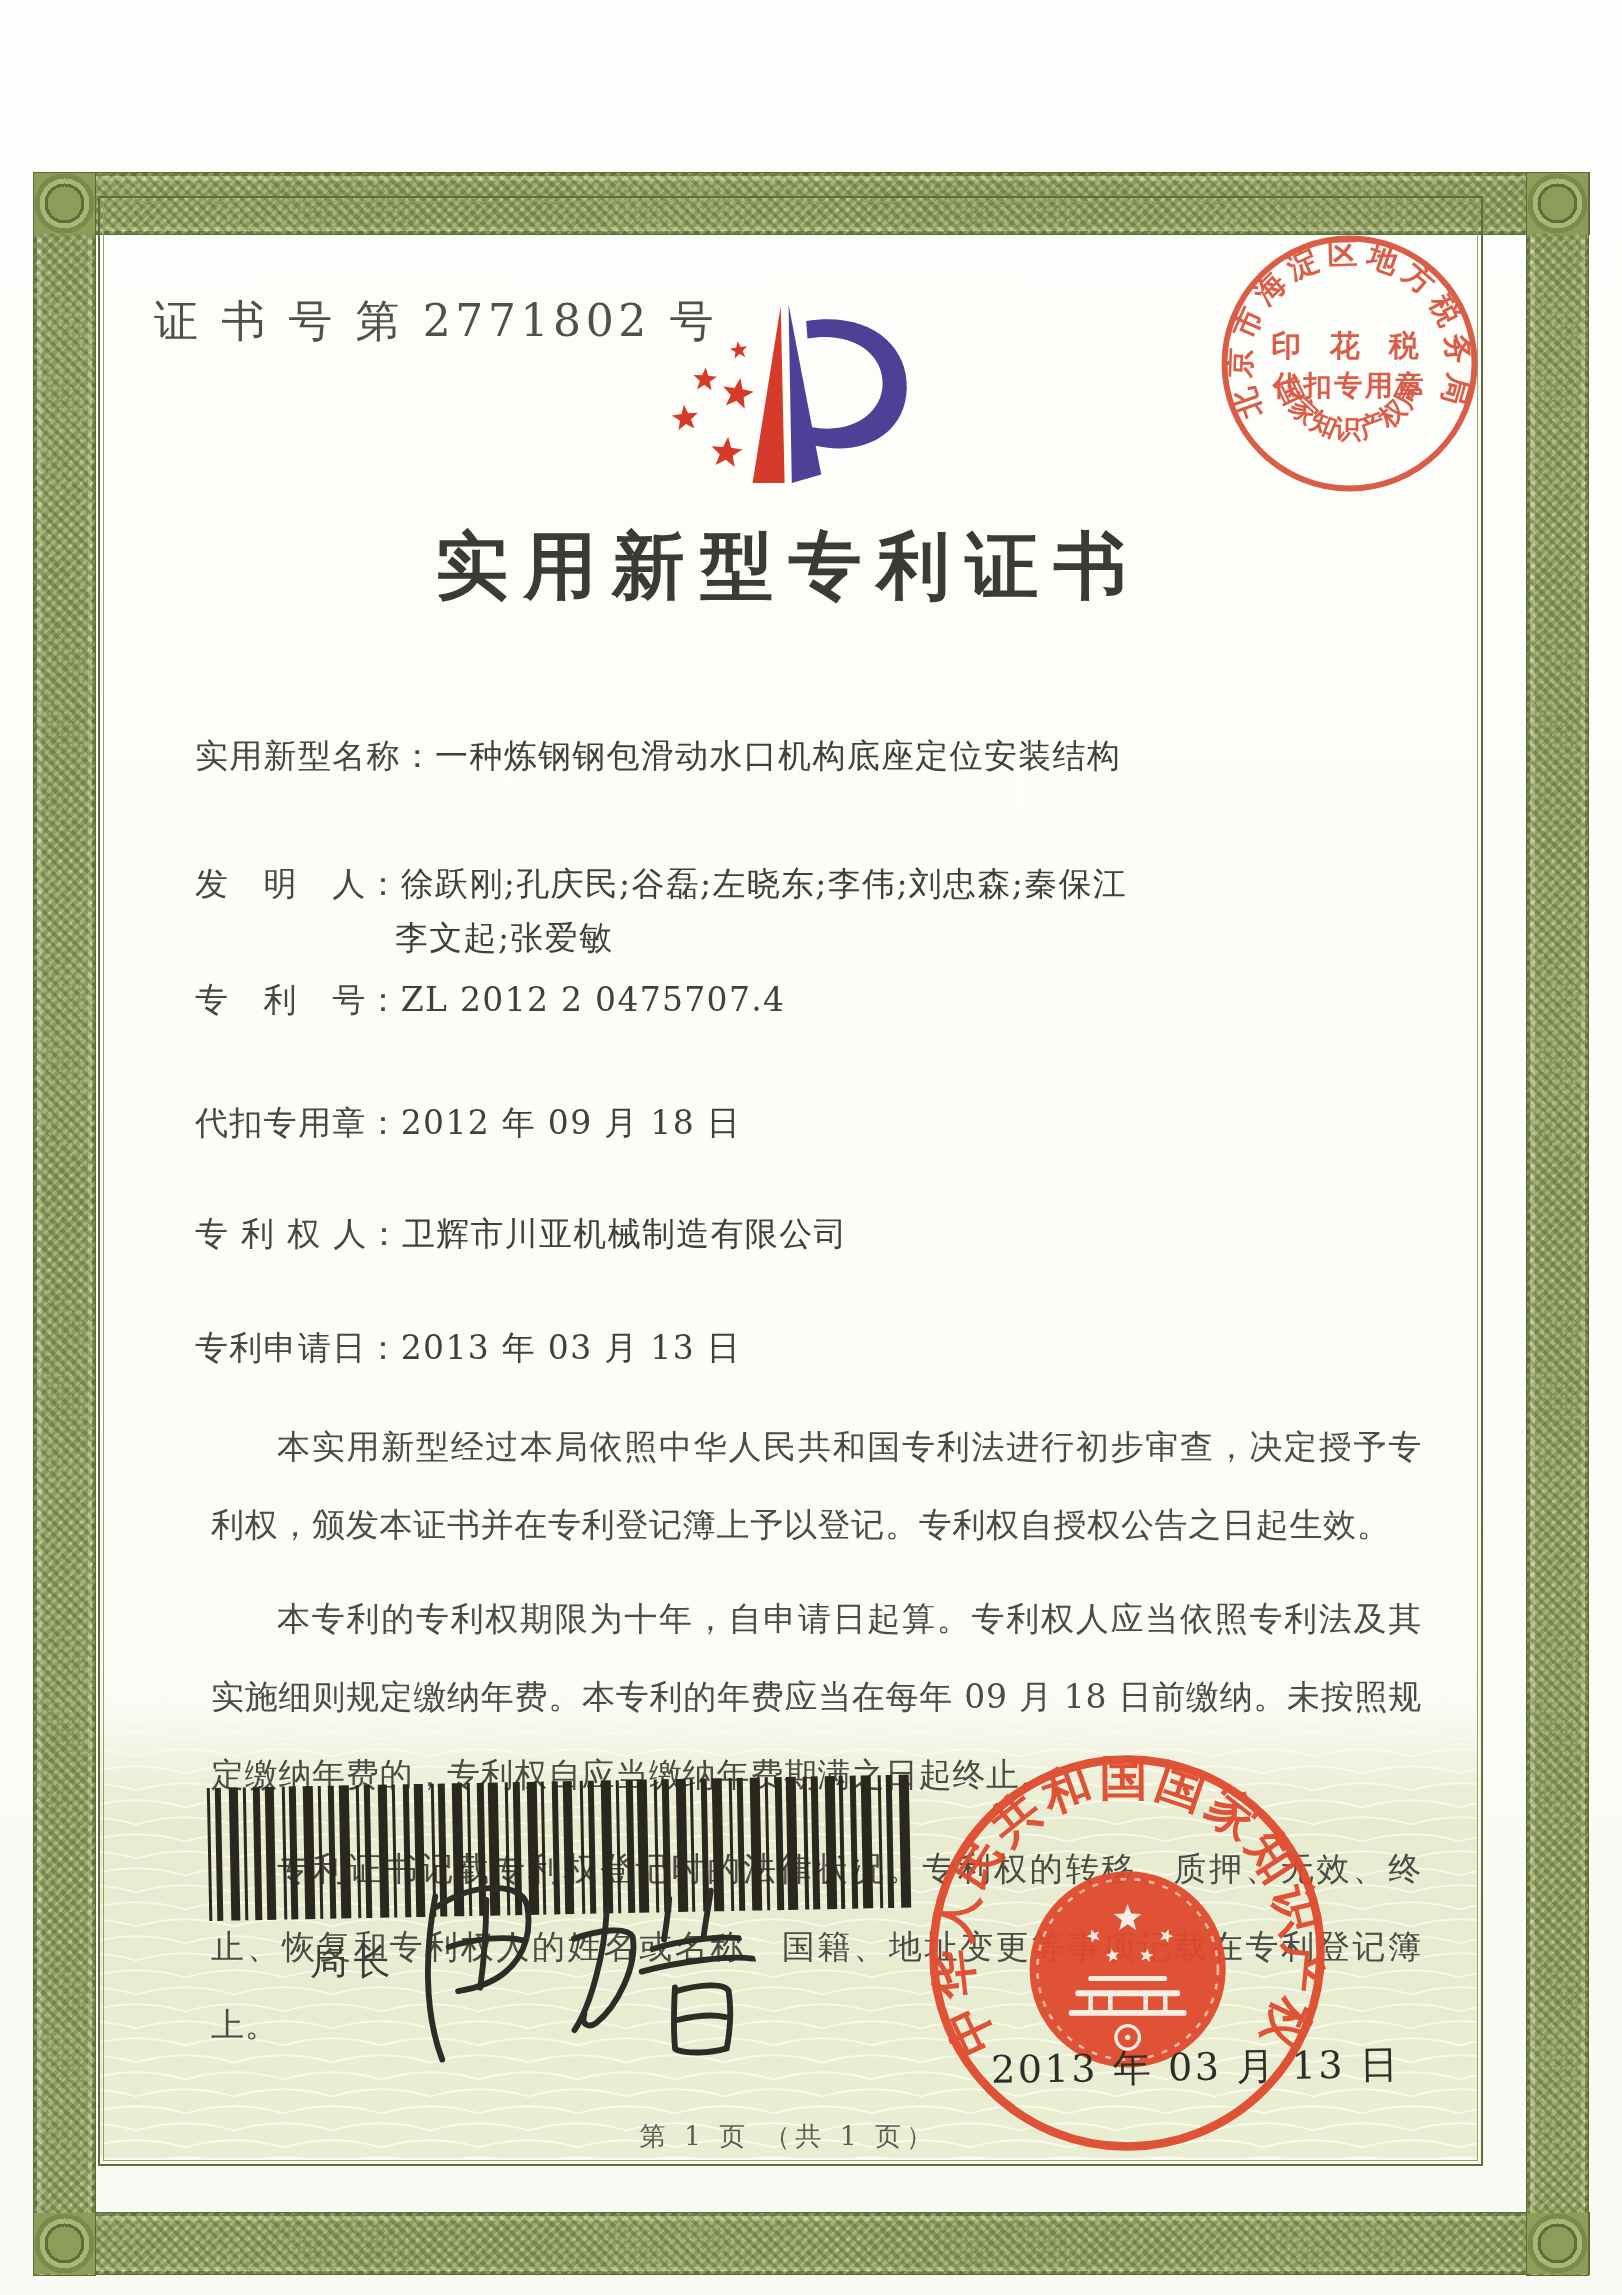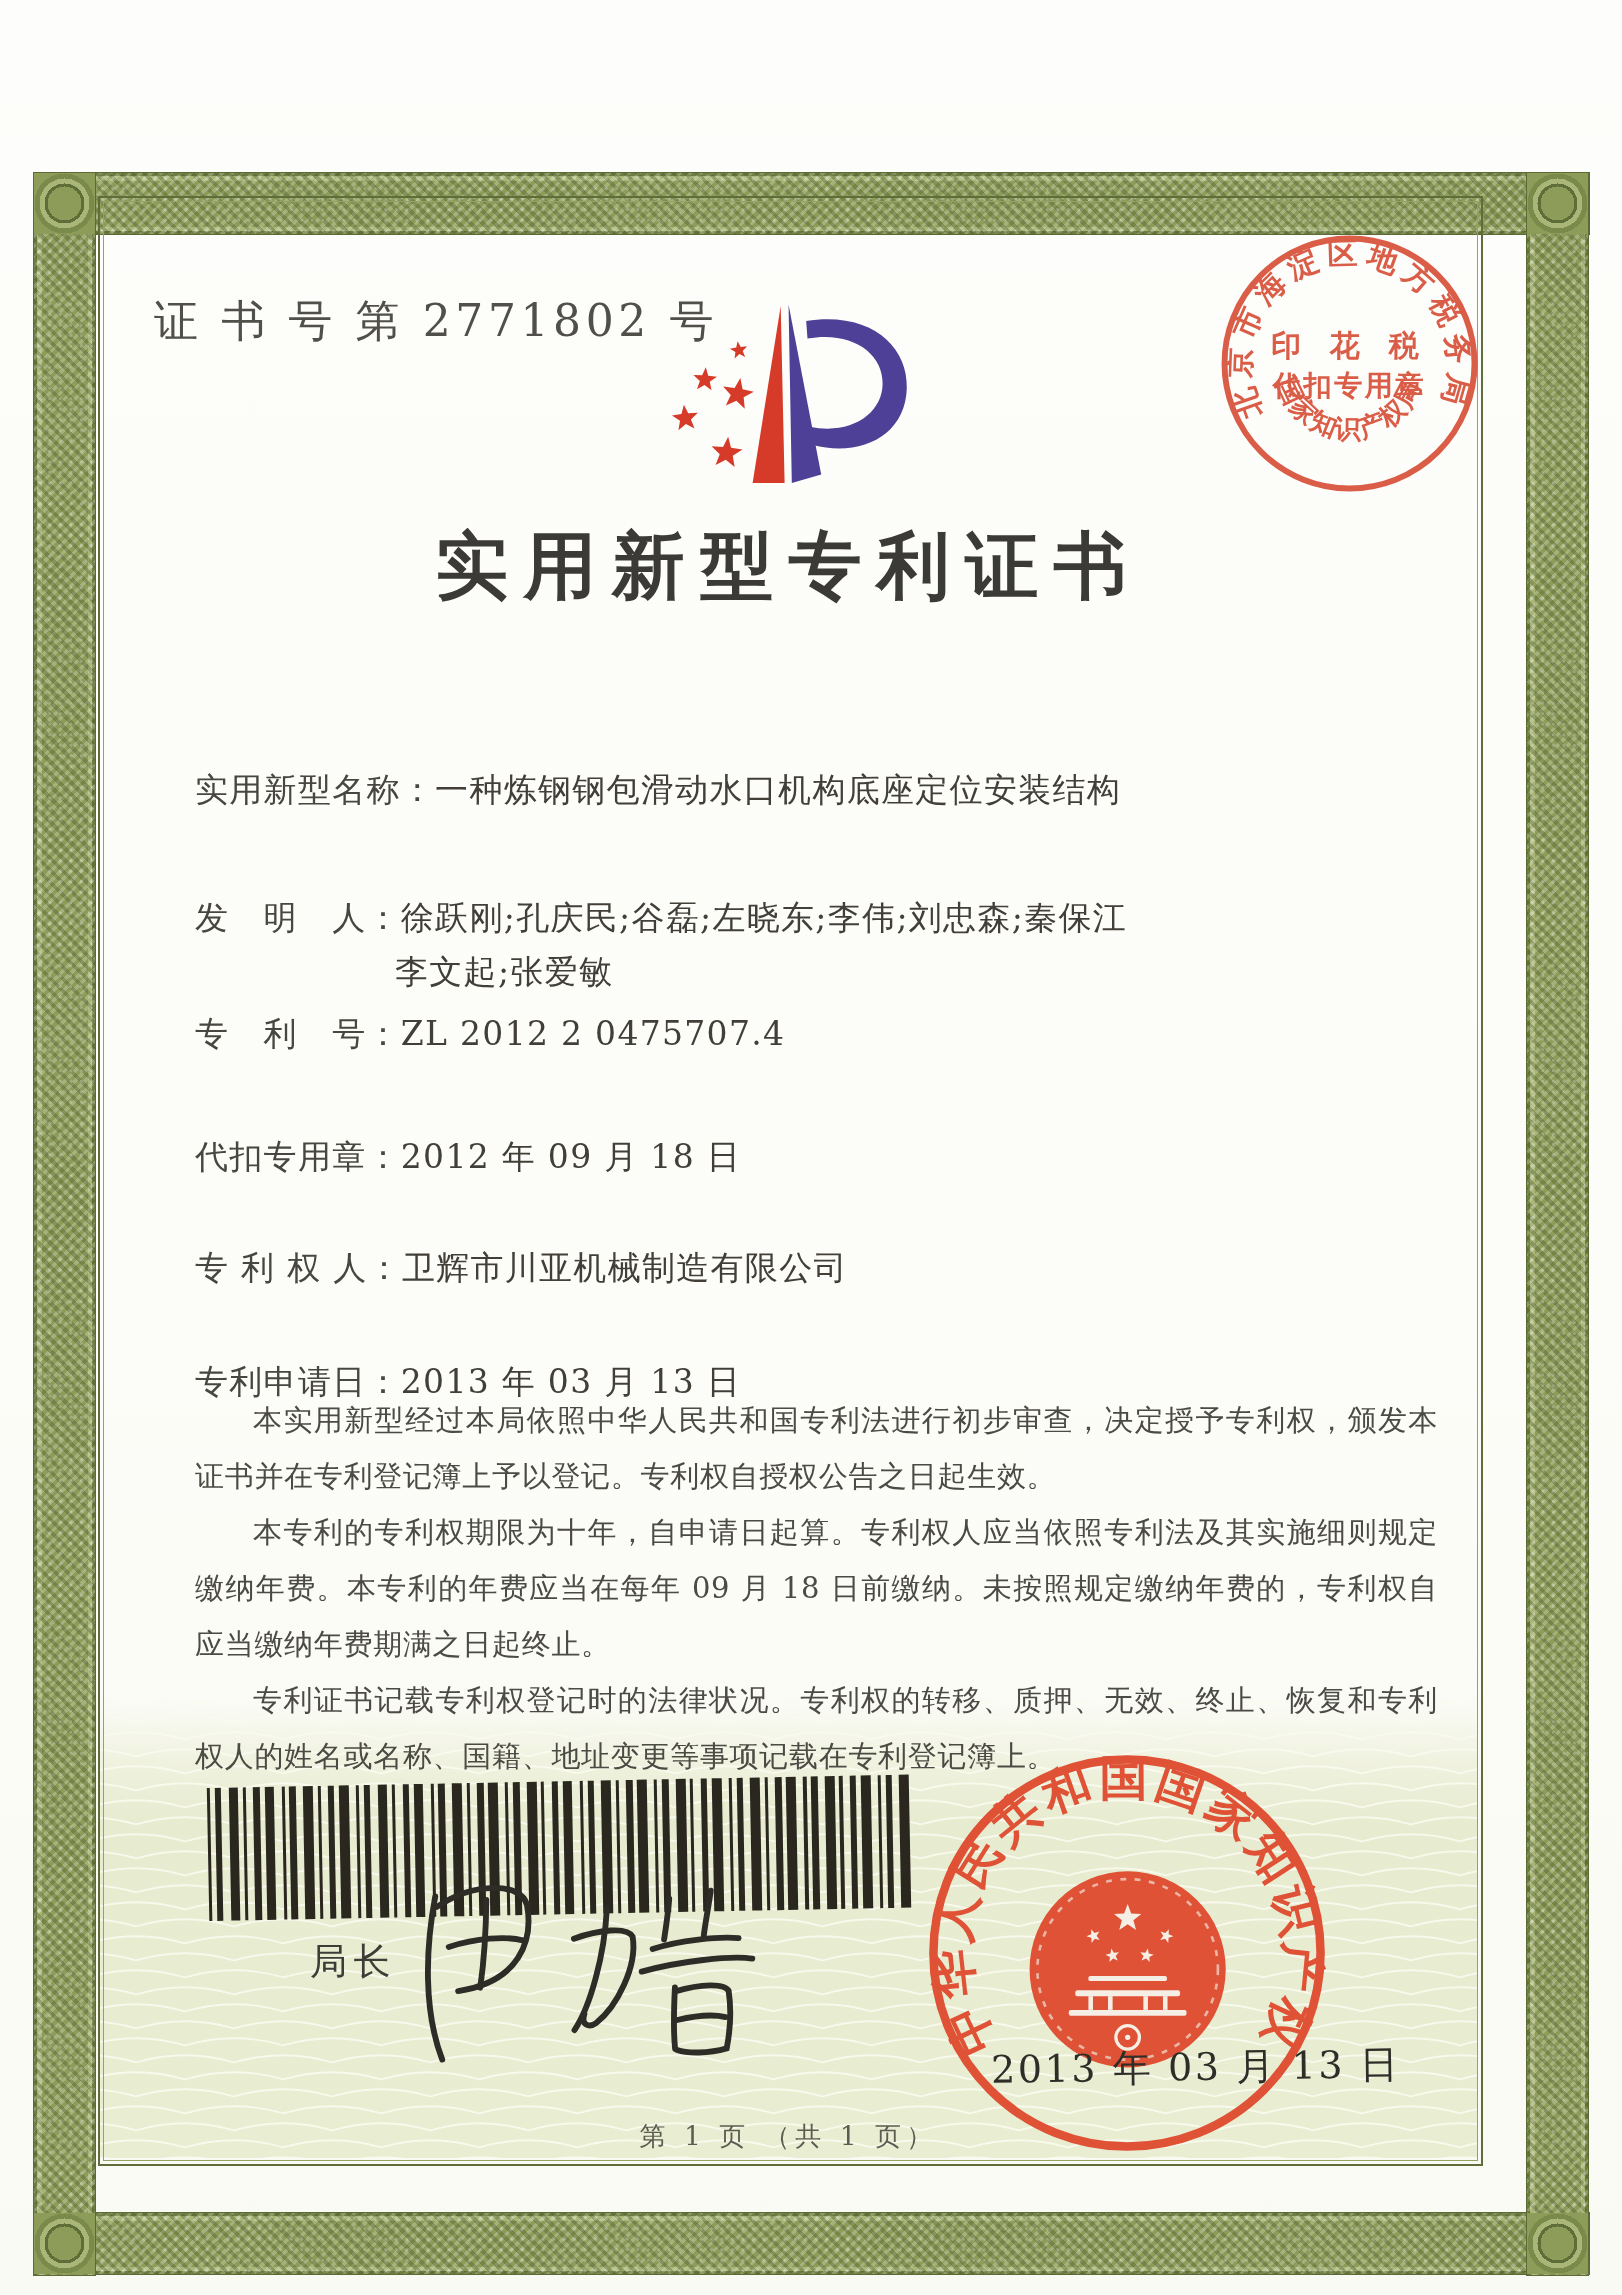--- a/index.html
+++ b/index.html
@@ -27,24 +27,24 @@
   .inner-frame{position:absolute;left:98px;top:196px;width:1381px;height:1966px;border:2px solid #5f6e38;z-index:2;}
   .inner-frame:after{content:"";position:absolute;inset:3.3px;border:1.3px solid #95a263;}
   
   .green-zone{position:absolute;left:100px;top:1700px;width:1377px;height:458px;z-index:1;
     background:linear-gradient(180deg, rgba(232,236,208,0) 0, rgba(232,236,208,.75) 78px, #e7ebcf 124px, #e9edd2 100%);}
   .green-zone svg{position:absolute;left:0;top:0;}
   
   .cert-no{position:absolute;left:154px;top:292px;font-size:44px;letter-spacing:4.6px;color:#504f49;z-index:3;white-space:nowrap;}
   .logo{position:absolute;left:644px;top:285px;z-index:3;}
   .title{position:absolute;left:98px;top:518px;width:1381px;text-align:center;font-size:73px;font-weight:bold;letter-spacing:0.21em;color:#3b3a36;z-index:3;white-space:nowrap;}
-  .frow{position:absolute;left:195px;font-size:33px;color:#474640;letter-spacing:1.3px;white-space:nowrap;z-index:3;margin-top:34px;}
+  .frow{position:absolute;left:195px;font-size:33px;color:#474640;letter-spacing:1.3px;white-space:nowrap;z-index:3;}
   .frow .val{color:#423f39;}
   .body-text{position:absolute;left:195px;top:1392px;width:1243px;z-index:3;}
-  .body-text p{margin:0;font-size:29px;line-height:56px;color:#4b4a43;text-align:justify;text-indent:2em;letter-spacing:0.7px;}
+  .body-text p{margin:16px;font-size:33px;line-height:78px;color:#4b4a43;text-align:justify;text-indent:2em;letter-spacing:0.7px;}
   .barcode{position:absolute;left:208px;top:1781px;width:735px;height:133px;display:flex;align-items:stretch;transform:rotate(-1.1deg);z-index:3;}
   .barcode div{background:#2a271f;height:100%;}
   .sig-label{position:absolute;left:310px;top:1937px;font-size:37px;color:#3d3c36;letter-spacing:6.5px;z-index:3;}
   .signature{position:absolute;left:379px;top:1859px;z-index:3;transform:rotate(-2deg);}
   .tax-stamp{position:absolute;left:1216px;top:230px;opacity:.93;z-index:4;}
   .office-seal{position:absolute;left:921px;top:1747px;opacity:.95;z-index:4;}
   .seal-date{position:absolute;left:991px;top:2042px;font-size:38px;color:#2f2d27;letter-spacing:2.6px;transform:rotate(-0.8deg);z-index:5;white-space:nowrap;}
   .footer{position:absolute;left:98px;top:2119px;width:1381px;text-align:center;font-size:26px;letter-spacing:5.2px;color:#5d5c50;z-index:3;}
   .seal-text{font-family:"DejaVu Serif","Liberation Serif",serif;font-weight:bold;}
 </style>

